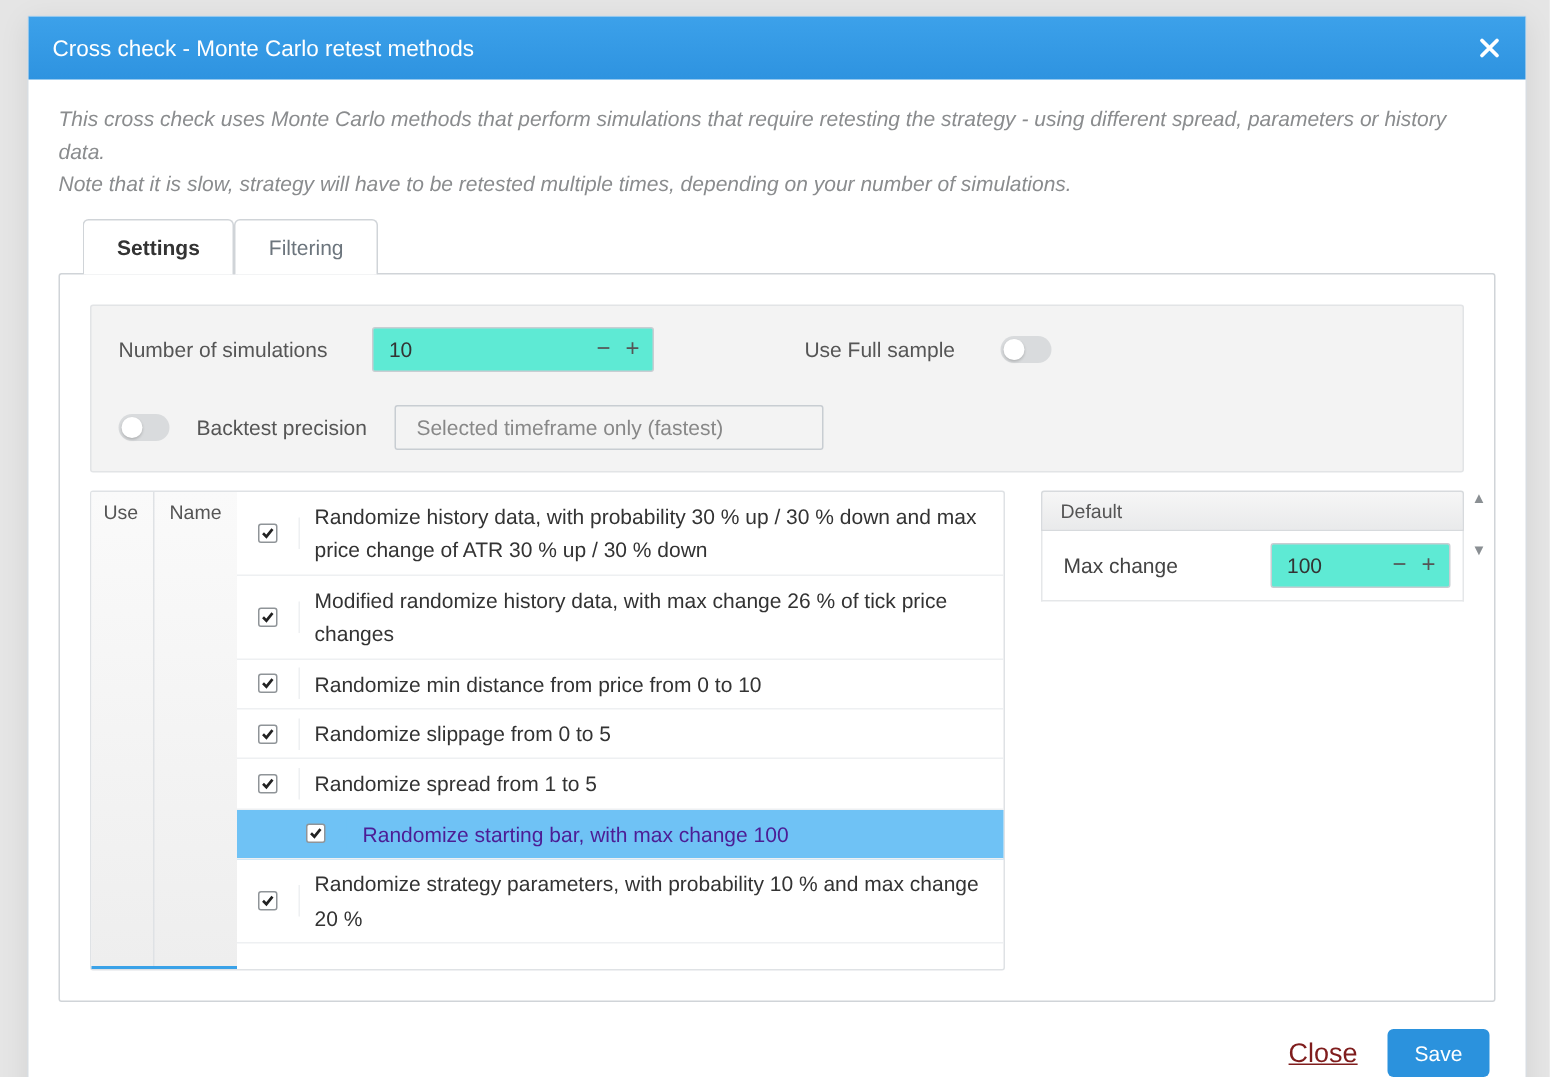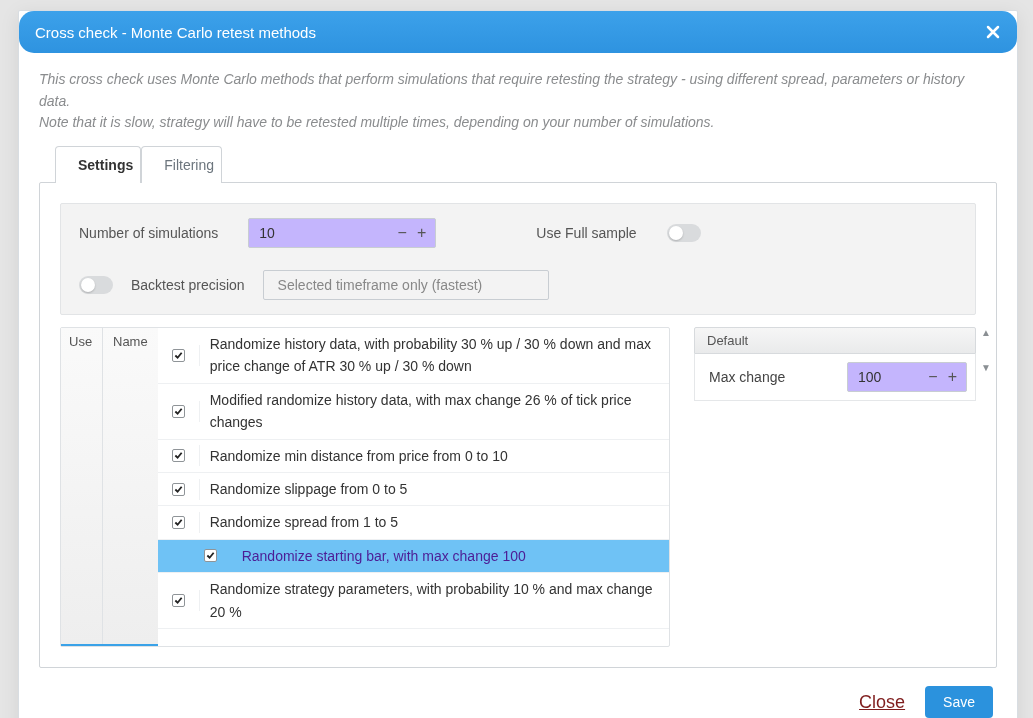--- a/index.html
+++ b/index.html
@@ -30,21 +30,20 @@
   
   .modal-header {
     background: #2d98e6;
     background: linear-gradient(#3ca1ea, #2e93e0);
     color: #fff;
     height: 42px;
     display: flex;
     align-items: center;
     justify-content: space-between;
     padding: 0 14px 0 16px;
-    border-radius: 15px;
   }
   .modal-header .title {
     font-size: 15px;
     font-weight: 400;
   }
   .close-x {
     width: 20px; height: 20px;
     cursor: pointer;
     display: flex; align-items:center; justify-content:center;
   }
@@ -67,21 +66,21 @@
     position: relative;
   }
   .tabs {
     display: flex;
     gap: 0;
     margin-left: 16px;
     position: relative;
     z-index: 2;
   }
   .tab {
-    padding: 10px 7px 10px 22px;
+    padding: 10px 22px 10px 22px;
     border: 1px solid #d0d4d8;
     border-bottom: none;
     background: #fff;
     color: #444;
     cursor: pointer;
     font-size: 14px;
     margin-bottom: -1px;
     border-top-left-radius: 4px;
     border-top-right-radius: 4px;
     position: relative;
@@ -125,21 +124,21 @@
     align-items: center;
     gap: 18px;
     width: 100%;
     margin-top: 4px;
   }
   .field-label {
     color: #555;
     font-size: 14px;
   }
   .stepper {
-    background: #c4b5fd;
+    background: #5eead4;
     border: 1px solid #c8cdd2;
     height: 30px;
     padding: 0 0 0 10px;
     display: flex;
     align-items: center;
     border-radius: 2px;
     width: 188px;
     justify-content: space-between;
   }
   .stepper .value { font-size: 14px; color:#333; }

